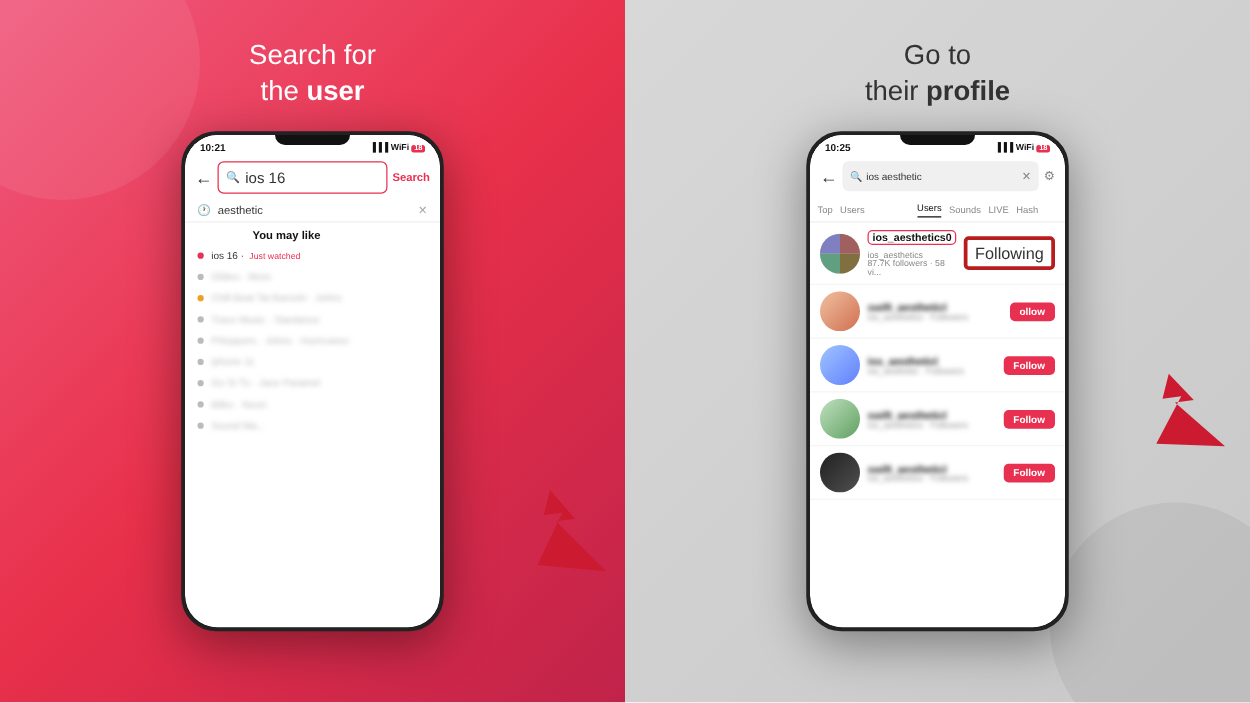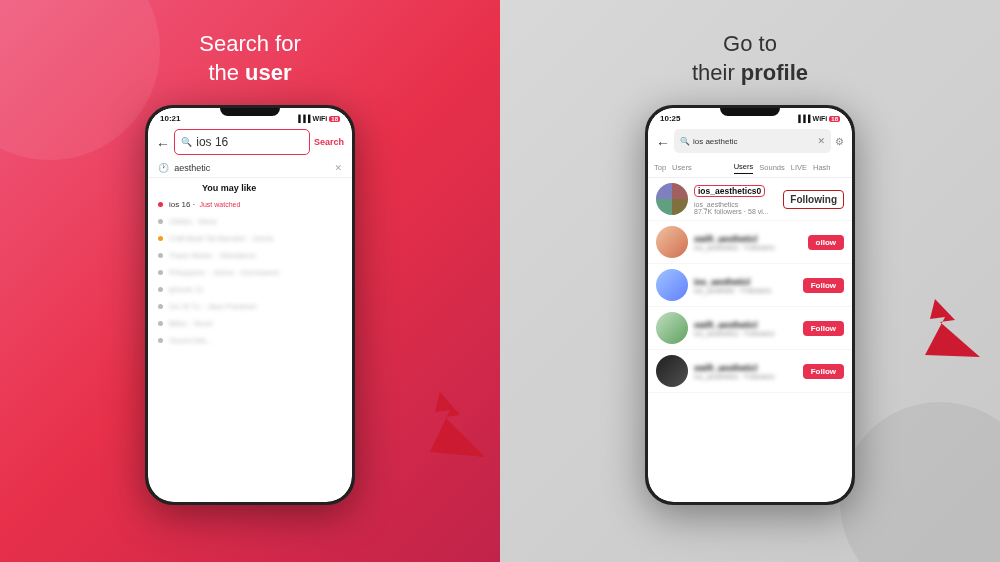--- a/index.html
+++ b/index.html
@@ -384,24 +384,24 @@
       font-size: 8px;
       font-weight: 600;
       padding: 3px 8px;
       flex-shrink: 0;
       white-space: nowrap;
     }
 
     .following-btn {
       background: transparent;
       color: #333;
-      border: 1px solid #b91c1c;
+      border: 3px solid #b91c1c;
       border-radius: 4px;
-      font-size: 10px;
-      font-weight: 700;
+      font-size: 13px;
+      font-weight: 400;
       padding: 3px 6px;
       flex-shrink: 0;
     }
 
     
     .search-bar-right {
       display: flex;
       align-items: center;
       padding: 4px 8px;
       gap: 4px;

